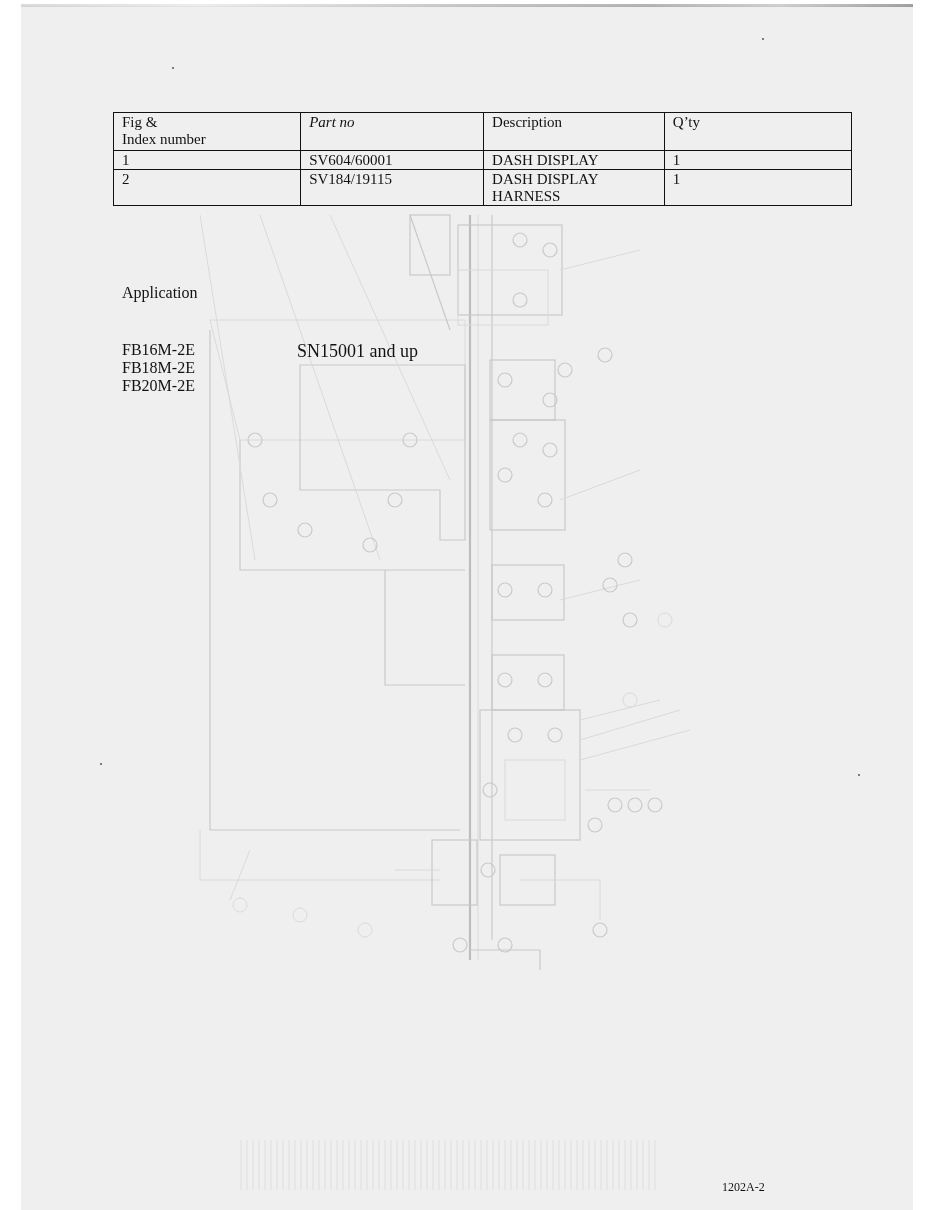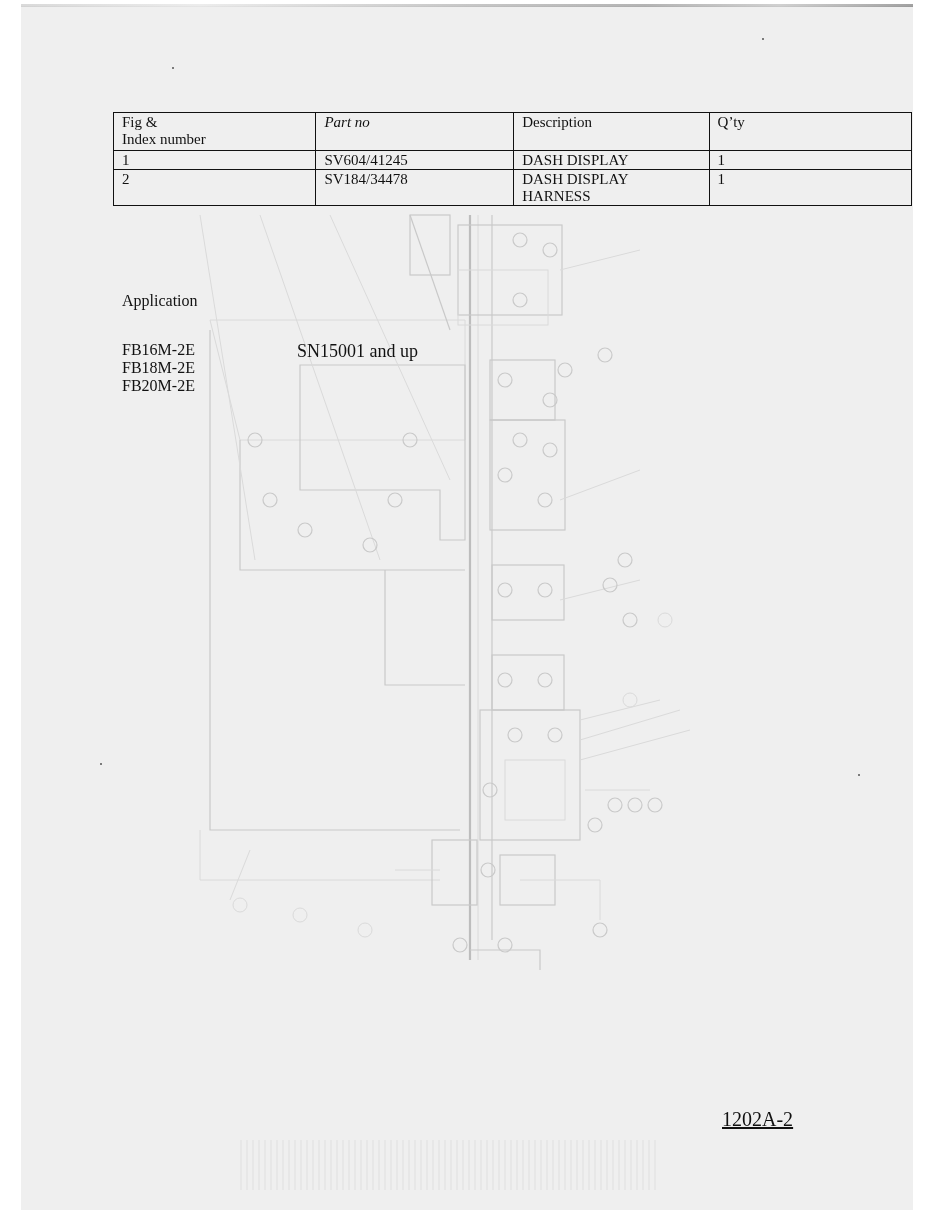--- a/index.html
+++ b/index.html
@@ -24,37 +24,37 @@
     }
     .diagram {
       position: absolute; left: 0; top: 0; width: 935px; height: 1210px;
       pointer-events: none;
     }
     .diagram * { stroke: #c9c9c9; fill: none; stroke-width: 1.2; }
     .diagram .thick { stroke: #bdbdbd; stroke-width: 2.2; }
     .diagram .faint { stroke: #dadada; stroke-width: 1; }
 
     table.parts {
-      position: absolute; left: 113px; top: 112px; width: 799px;
+      position: absolute; left: 113px; top: 112px; width: 739px;
       border-collapse: collapse; font-size: 15px; line-height: 17px;
       background: transparent;
     }
     table.parts td, table.parts th {
       border: 1.6px solid #111; vertical-align: top; text-align: left;
       padding: 1px 8px 0 8px; font-weight: normal;
     }
     table.parts th { height: 36px; }
     table.parts tr.r1 td { height: 17px; }
     table.parts tr.r2 td { height: 34px; }
     .col1 { width: 158px; } .col2 { width: 154px; font-style: italic; } .col3 { width: 152px; } .col4 { width: 158px; margin-left: 48px; }
 
-    .app-title { position: absolute; left: 122px; top: 292px; font-size: 16px; }
+    .app-title { position: absolute; left: 122px; top: 284px; font-size: 16px; }
     .models { position: absolute; left: 122px; top: 341px; font-size: 16px; line-height: 18px; }
     .serial { position: absolute; left: 297px; top: 341px; font-size: 18px; }
-    .page-num { position: absolute; left: 722px; top: 1108px; font-size: 20px; text-decoration: underline; }
+    .page-num { position: absolute; left: 722px; top: 1180px; font-size: 12px; }
     .speck { position: absolute; width: 2px; height: 2px; background: #555; border-radius: 1px; }
   </style>
 </head>
 <body>
 
 <div class="page"></div>
 <div class="top-edge"></div>
 <div class="scan-band"></div>
 
 <svg class="diagram" viewBox="0 0 935 1210" xmlns="http://www.w3.org/2000/svg">
@@ -146,29 +146,29 @@
     <th class="col1">
       <span>Fig &amp;</span><br>
       <span>Index number</span>
     </th>
     <th class="col2">Part no</th>
     <th class="col3">Description</th>
     <th class="col4">Q’ty</th>
   </tr>
   <tr class="r1">
     <td>1</td>
-    <td>SV604/41245</td>
+    <td>SV604/60001</td>
     <td>
       <span>DASH DISPLAY</span>
     </td>
     <td>1</td>
   </tr>
   <tr class="r2">
     <td>2</td>
-    <td>SV184/34478</td>
+    <td>SV184/19115</td>
     <td>
       <span>DASH DISPLAY</span><br>
       <span>HARNESS</span>
     </td>
     <td>1</td>
   </tr>
 </tbody>
   </table>
 
 <div class="app-title">Application</div>

